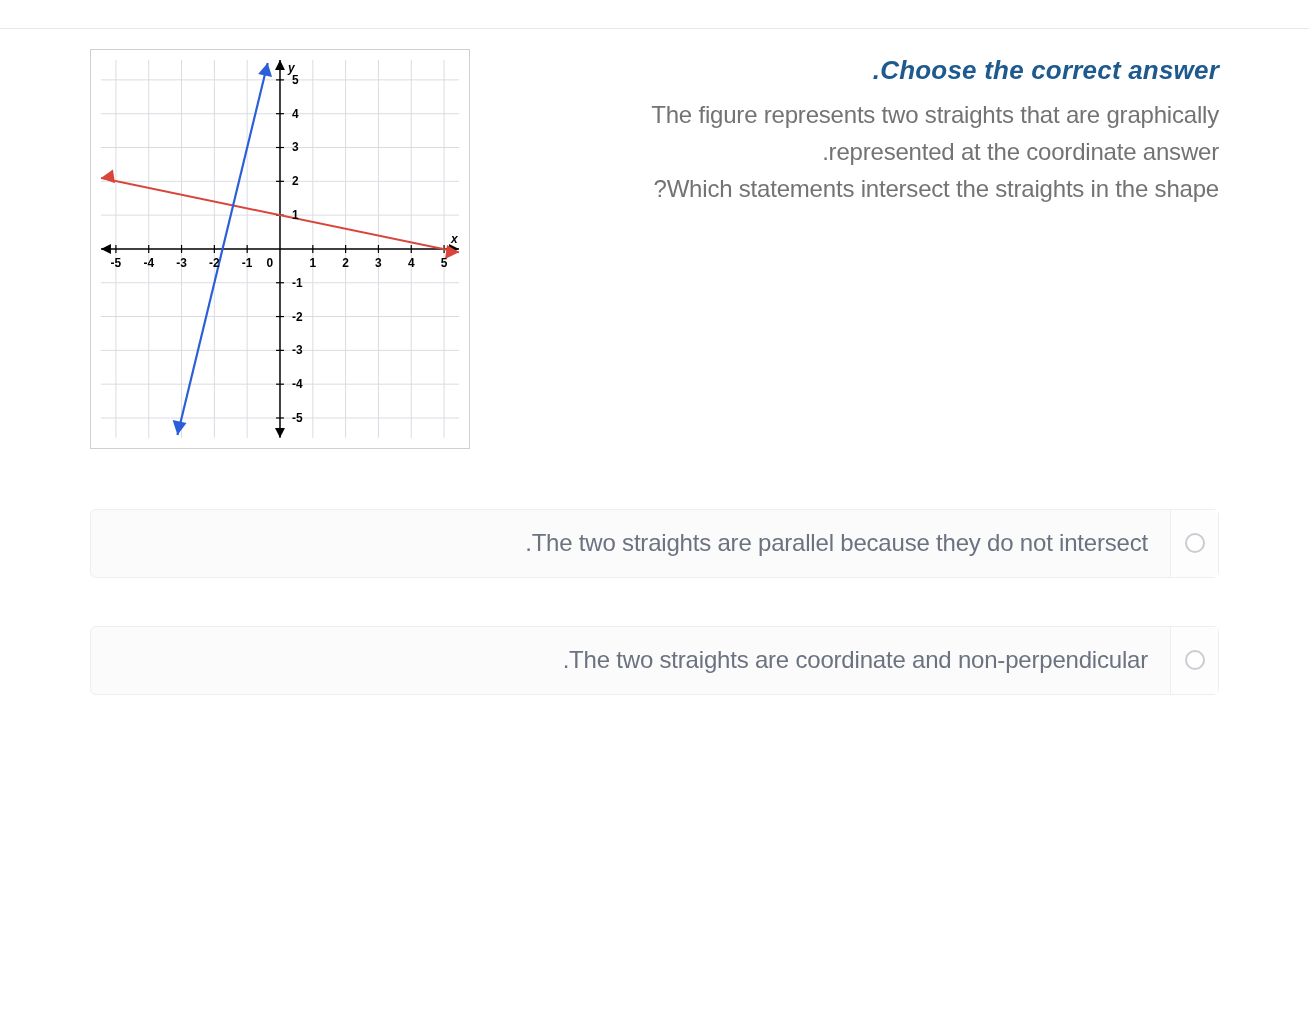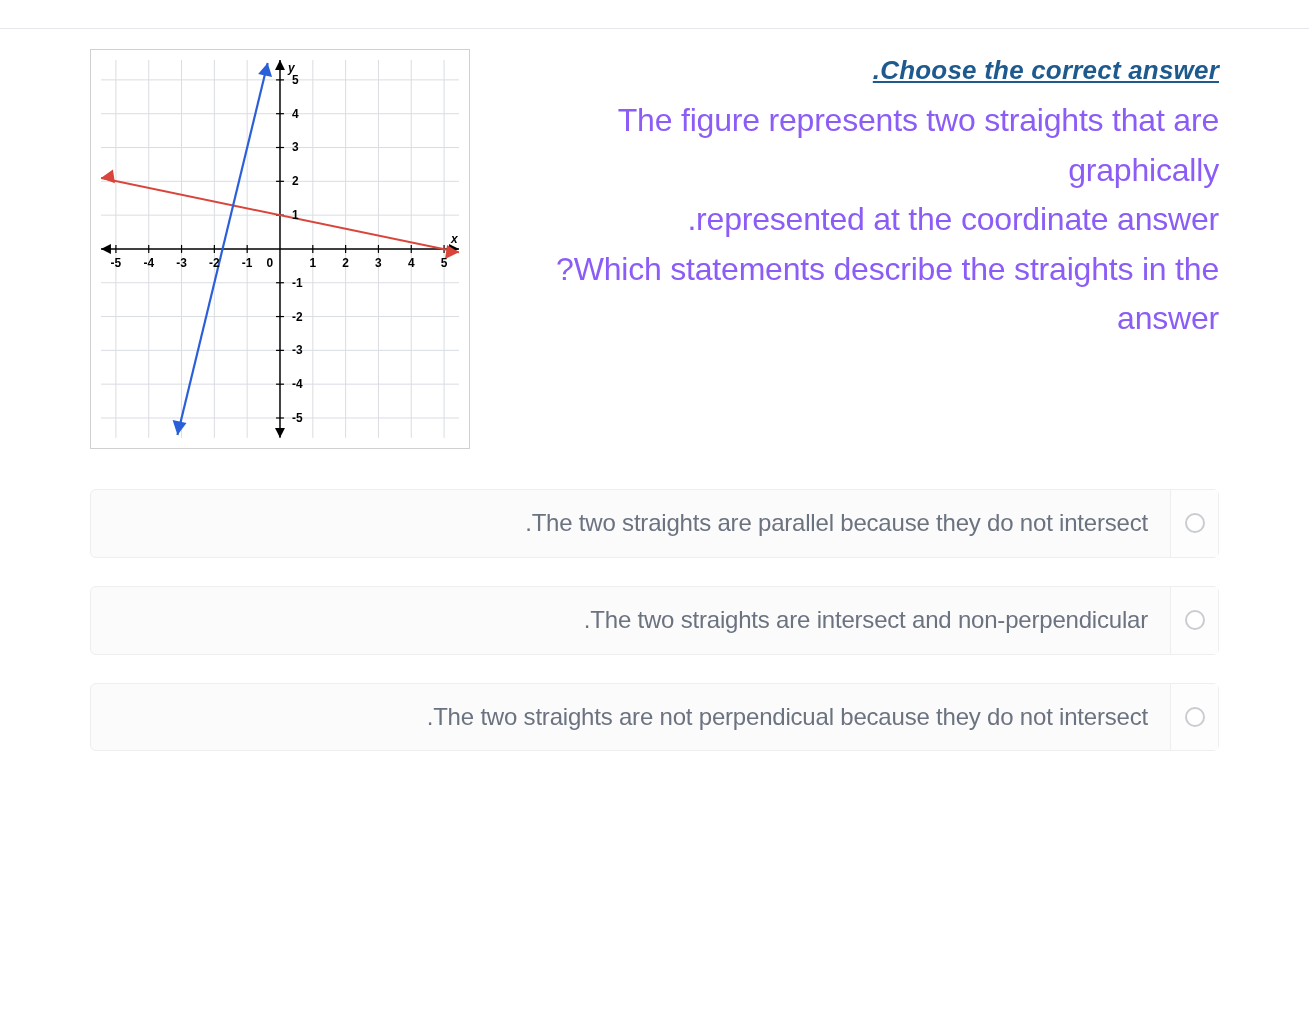--- a/index.html
+++ b/index.html
@@ -37,40 +37,40 @@
     text-align: right;
     padding-top: 6px;
   }
   .prompt-title {
     color: #1e5a8e;
     font-style: italic;
     font-weight: 700;
     font-size: 26px;
     letter-spacing: 0.2px;
     margin-bottom: 10px;
-    text-decoration: underline;
   }
   .qtext {
-    color: #8b5cf6;
-    font-size: 32px;
+    color: #737373;
+    font-size: 24px;
     line-height: 1.55;
     letter-spacing: -0.2px;
   }
   .options {
     display: flex;
     flex-direction: column;
     gap: 28px;
   }
   .option {
     background: #fbfbfb;
     border: 1px solid #eceef0;
     border-radius: 6px;
     display: flex;
     align-items: stretch;
     min-height: 68px;
+    margin-top: 20px;
   }
   .option-text {
     flex: 1;
     padding: 16px 22px;
     text-align: right;
     color: #6b7280;
     font-size: 24px;
     line-height: 1.45;
     letter-spacing: -0.2px;
     display: flex;
@@ -211,48 +211,40 @@
           <text x="188" y="12" font-style="italic">y</text>
           <text x="352" y="184" font-style="italic">x</text>
         </g>
       </svg>
     </div>
 
     <div class="question-col">
       <div class="prompt-title">.Choose the correct answer</div>
       <div class="qtext">The figure represents two straights that are graphically</div>
       <div class="qtext">.represented at the coordinate answer</div>
-      <div class="qtext">?Which statements describe the straights in the answer</div>
+      <div class="qtext">?Which statements intersect the straights in the shape</div>
     </div>
   </div>
 
   <div class="options">
 
     <div class="option">
       <div class="option-text">
           <span class="wrap">.The two straights are parallel because they do not intersect</span>
         </div>
       <div class="option-radio">
           <div class="radio-circle"></div>
         </div>
     </div>
 
 
     <div class="option">
       <div class="option-text">
-          <span class="wrap">.The two straights are intersect and non-perpendicular</span>
+          <span class="wrap">.The two straights are coordinate and non-perpendicular</span>
         </div>
       <div class="option-radio">
           <div class="radio-circle"></div>
         </div>
     </div>
 
-    <div class="option">
-      <div class="option-text">
-          <span class="wrap">.The two straights are not perpendicual because they do not intersect</span>
-        </div>
-      <div class="option-radio">
-          <div class="radio-circle"></div>
-        </div>
-    </div>
 
   </div>
 </div>
 
 </body></html>

